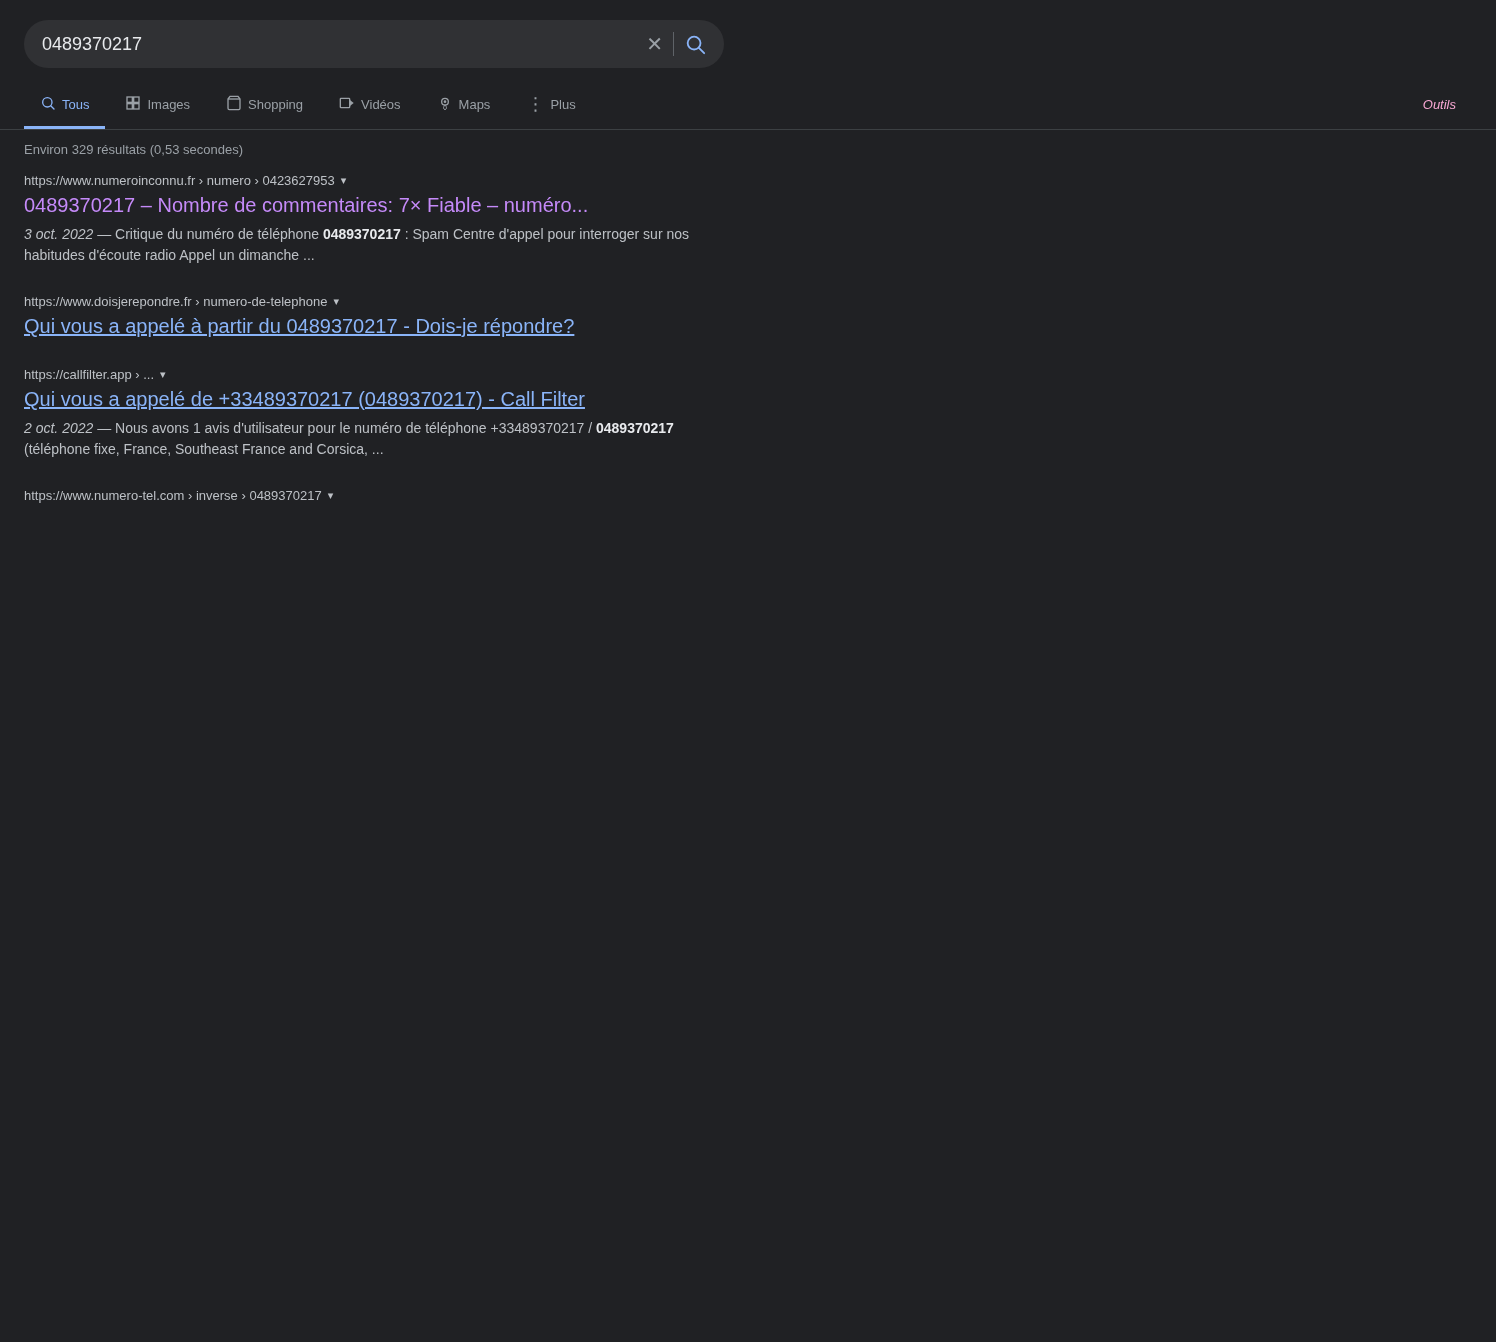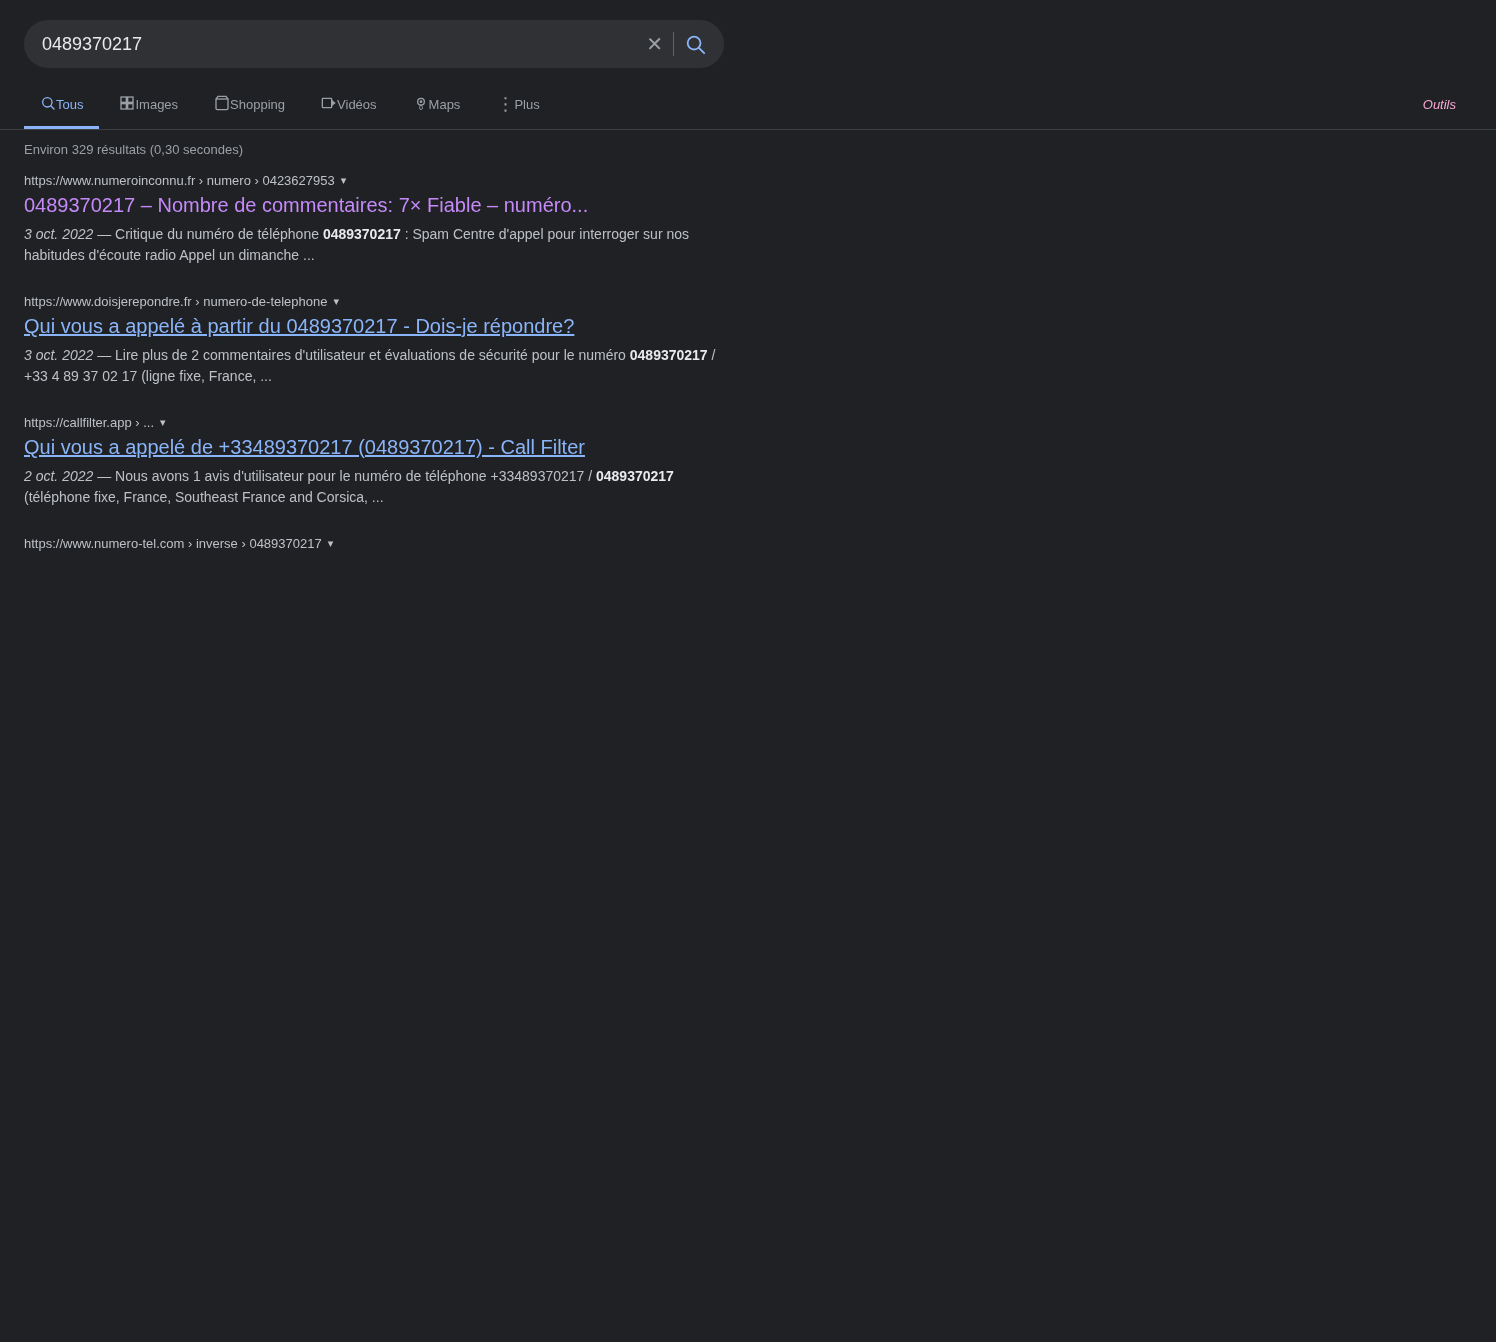--- a/index.html
+++ b/index.html
@@ -58,20 +58,21 @@
       display: flex;
       align-items: center;
       padding: 0 24px;
       border-bottom: 1px solid #3c4043;
       gap: 4px;
     }
 
     .nav-tab {
       display: flex;
       align-items: center;
+      gap: 6px;
       padding: 12px 16px;
       color: #9aa0a6;
       font-size: 13px;
       cursor: pointer;
       white-space: nowrap;
       border-bottom: 3px solid transparent;
       position: relative;
       top: 1px;
     }
 
@@ -229,21 +230,21 @@
 
   <div class="nav-tab">
     <span class="nav-tab-icon" style="font-size:18px; color:#9aa0a6;">⋮</span>
     <span>Plus</span>
   </div>
 
   <div class="nav-tab-outils">Outils</div>
 </div>
 
 <div class="results-info">
-  <span>Environ 329 résultats (0,30 secondes)</span>
+  <span>Environ 329 résultats (0,53 secondes)</span>
 </div>
 
 <div class="results-container">
 
   <div class="result-item">
     <div class="result-url-line">
       <span class="result-url">https://www.numeroinconnu.fr › numero › 0423627953</span>
       <span class="result-url-arrow">▾</span>
     </div>
     <div class="result-title">0489370217 – Nombre de commentaires: 7× Fiable – numéro...</div>
@@ -253,25 +254,20 @@
       <span>Critique du numéro de téléphone <b>0489370217</b> : Spam Centre d'appel pour interroger sur nos habitudes d'écoute radio Appel un dimanche ...</span>
     </div>
   </div>
 
   <div class="result-item">
     <div class="result-url-line">
       <span class="result-url">https://www.doisjerepondre.fr › numero-de-telephone</span>
       <span class="result-url-arrow">▾</span>
     </div>
     <div class="result-title blue">Qui vous a appelé à partir du 0489370217 - Dois-je répondre?</div>
-    <div class="result-snippet">
-      <span class="result-date">3 oct. 2022</span>
-      <span> — </span>
-      <span>Lire plus de 2 commentaires d'utilisateur et évaluations de sécurité pour le numéro <b>0489370217</b> / +33 4 89 37 02 17 (ligne fixe, France, ...</span>
-    </div>
   </div>
 
   <div class="result-item">
     <div class="result-url-line">
       <span class="result-url">https://callfilter.app › ...</span>
       <span class="result-url-arrow">▾</span>
     </div>
     <div class="result-title blue">Qui vous a appelé de +33489370217 (0489370217) - Call Filter</div>
     <div class="result-snippet">
       <span class="result-date">2 oct. 2022</span>

